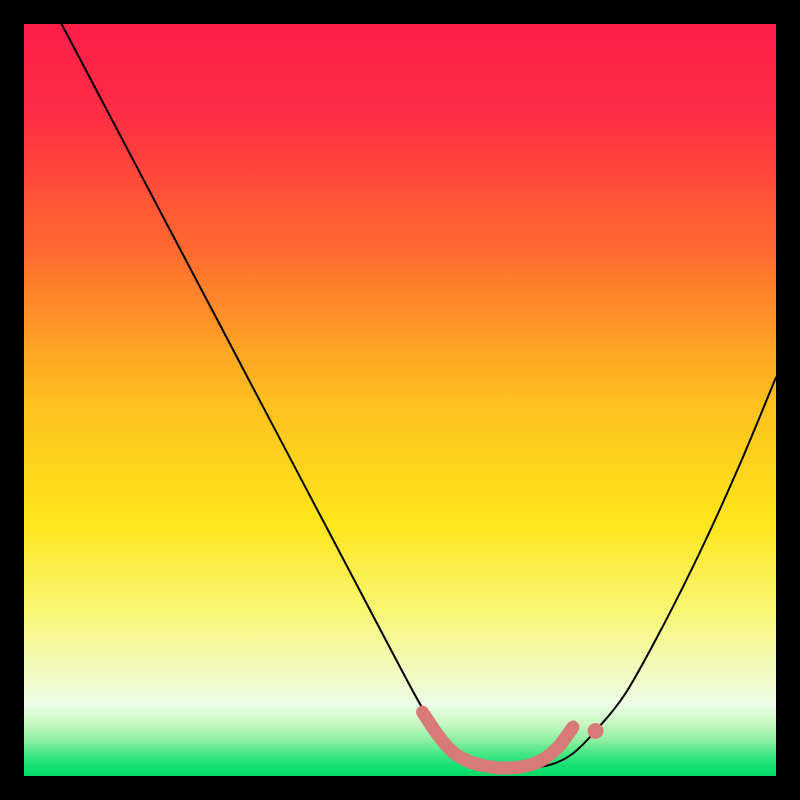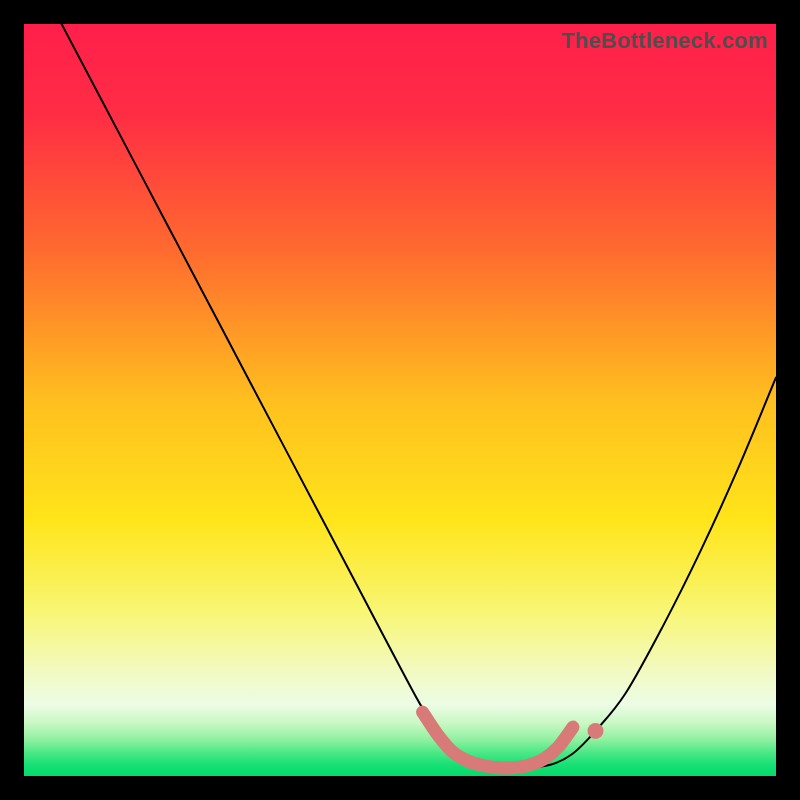--- a/index.html
+++ b/index.html
@@ -60,15 +60,14 @@
             <stop offset="96.8%" stop-color="#4ee887"></stop>
             <stop offset="98.5%" stop-color="#17e074"></stop>
             <stop offset="100%" stop-color="#05d96a"></stop>
           </linearGradient>
       </defs>
       <rect id="bg-rect" x="0" y="0" width="752" height="752" fill="url(#bg-grad)"></rect>
       <path id="curve" fill="none" stroke="#000" stroke-width="2" stroke-linecap="round" stroke-linejoin="round" d="M 37.6 0 C 43.86666666666667 11.906666666666657 62.66666666666667 47.62666666666661 75.2 71.43999999999994 C 87.73333333333333 95.25333333333327 100.26666666666667 119.06666666666665 112.8 142.88 C 125.33333333333333 166.69333333333336 137.86666666666667 190.50666666666672 150.4 214.32000000000005 C 162.93333333333334 238.13333333333338 175.46666666666667 261.94666666666666 188 285.76 C 200.53333333333333 309.5733333333333 213.06666666666666 333.38666666666666 225.6 357.2 C 238.13333333333333 381.0133333333333 250.66666666666666 404.82666666666665 263.2 428.64 C 275.73333333333335 452.4533333333333 288.26666666666665 476.26666666666665 300.8 500.08 C 313.33333333333337 523.8933333333333 325.8666666666667 547.7066666666666 338.40000000000003 571.52 C 350.9333333333334 595.3333333333334 365.97333333333336 624.1600000000001 376 642.96 C 386.02666666666664 661.76 391.03999999999996 671.7866666666667 398.56 684.32 C 406.08000000000004 696.8533333333334 414.8533333333334 710.0133333333333 421.12000000000006 718.16 C 427.3866666666667 726.3066666666666 431.14666666666665 729.44 436.15999999999997 733.2 C 441.1733333333333 736.96 444.93333333333334 738.84 451.2 740.72 C 457.46666666666664 742.6 466.24 743.8533333333334 473.76 744.48 C 481.28 745.1066666666667 487.54666666666674 745.1066666666667 496.32000000000005 744.48 C 505.09333333333336 743.8533333333334 517.6266666666667 743.2266666666667 526.4 740.72 C 535.1733333333333 738.2133333333334 541.44 735.08 548.96 729.44 C 556.48 723.8000000000001 562.7466666666667 716.9066666666666 571.52 706.88 C 580.2933333333333 696.8533333333334 590.32 686.8266666666666 601.6 669.28 C 612.88 651.7333333333333 626.6666666666666 625.4133333333334 639.1999999999999 601.6 C 651.7333333333332 577.7866666666666 664.2666666666668 552.72 676.8000000000001 526.4 C 689.3333333333334 500.08 701.8666666666667 472.50666666666666 714.4 443.68 C 726.9333333333333 414.85333333333335 745.7333333333333 368.48 752 353.44"></path>
       <path id="flat-marker" fill="none" stroke="#d87a78" stroke-width="13" stroke-linecap="round" stroke-linejoin="round" d="M 398.56 688.08 C 401.06666666666666 691.84 408.5866666666667 703.9973333333334 413.6 710.64 C 418.61333333333334 717.2826666666666 423.62666666666667 723.5493333333334 428.64 727.936 C 433.6533333333333 732.3226666666667 438.66666666666663 734.7040000000001 443.67999999999995 736.96 C 448.69333333333327 739.216 453.70666666666665 740.344 458.71999999999997 741.472 C 463.7333333333333 742.5999999999999 468.74666666666667 743.352 473.76 743.728 C 478.7733333333333 744.1039999999999 483.7866666666667 744.1039999999999 488.8 743.728 C 493.81333333333333 743.352 498.8266666666667 742.8506666666666 503.84000000000003 741.472 C 508.85333333333335 740.0933333333334 513.8666666666667 738.464 518.88 735.456 C 523.8933333333333 732.448 528.9066666666666 728.8133333333333 533.92 723.424 C 538.9333333333333 718.0346666666667 546.4533333333334 706.504 548.96 703.12"></path>
       <circle id="end-dot" r="8" fill="#d87a78" cx="571.52" cy="706.88"></circle>
     </svg>
-    <div class="watermark">TheBottleneck.com</div>
   </div>
 </div>
 
 </body></html>

